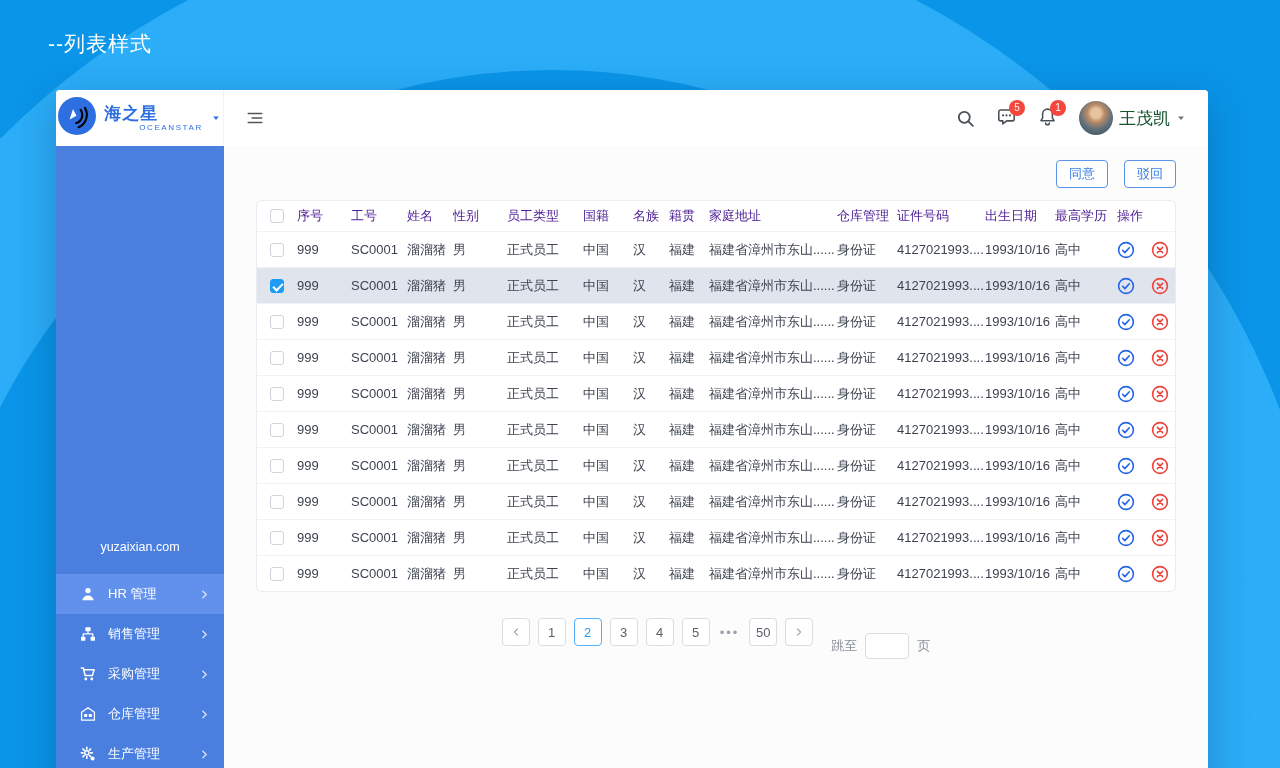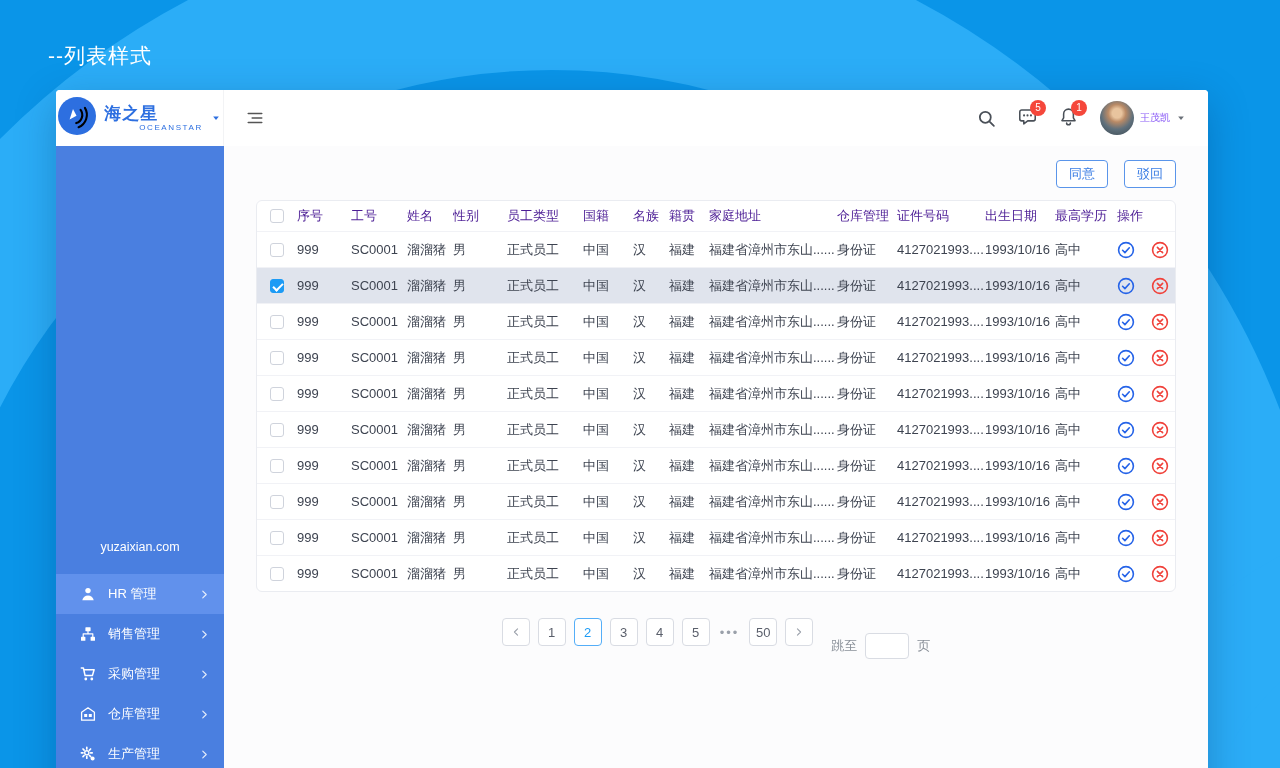--- a/index.html
+++ b/index.html
@@ -4,21 +4,21 @@
 <style>
   * { margin:0; padding:0; box-sizing:border-box; }
   html,body { width:1280px; height:768px; overflow:hidden; }
   body { font-family:"Liberation Sans","DejaVu Sans",sans-serif; background:var(--bg_blue,#0a95e8); position:relative; }
 
   
   .ring { position:absolute; border-radius:50%; border-style:solid; border-color:var(--bg_light_blue,#2badf7); }
   .ring-top { width:1560px; height:1560px; left:-228px; top:-90px; border-width:160px; }
   .ring-br { width:660px; height:660px; left:1100px; top:520px; border-width:105px; }
 
-  .page-title { position:absolute; left:48px; top:42px; color:#fff; font-size:21px; letter-spacing:1px; z-index:3; }
+  .page-title { position:absolute; left:48px; top:30px; color:#fff; font-size:21px; letter-spacing:1px; z-index:3; }
 
   
   .window { position:absolute; left:56px; top:90px; width:1152px; height:764px; z-index:2;
             border-radius:4px; overflow:hidden; box-shadow:0 12px 40px rgba(0,40,90,.28);
             display:flex; flex-direction:column; background:#fff; }
 
   
   .topbar { height:56px; background:#fff; display:flex; flex-shrink:0; }
   .logo-area { width:168px; display:flex; align-items:center; justify-content:center; gap:8px; border-right:1px solid #f2f3f5; }
   .brand-text { display:flex; flex-direction:column; line-height:1; }
@@ -31,21 +31,21 @@
   .collapse svg { width:18px; height:18px; }
   .top-right { margin-left:auto; display:flex; align-items:center; gap:22px; }
   .tool { position:relative; color:#4a5058; display:inline-flex; cursor:pointer; }
   .tool svg { width:19px; height:19px; }
   .badge { position:absolute; top:-7px; right:-9px; min-width:16px; height:16px; padding:0 4px;
            background:var(--badge_red,#f5473b); color:#fff; font-size:10px; line-height:16px;
            border-radius:8px; text-align:center; }
   .avatar { width:34px; height:34px; border-radius:50%;
             background:radial-gradient(circle at 50% 36%, #e8c49e 0 17%, #b98a66 32%, #5f707c 58%, #39464e 100%); }
   .user { display:flex; align-items:center; gap:6px; cursor:pointer; }
-  .user-name { font-size:10px; color:#8b5cf6; }
+  .user-name { font-size:17px; color:#14532d; }
   .user .caret { color:#6a7078; }
 
   
   .body-row { flex:1; display:flex; min-height:0; }
   .sidebar { width:168px; background:var(--sidebar_blue,#4a7fe0); padding-top:34px; display:flex; flex-direction:column; flex-shrink:0; }
   .menu-item { height:40px; display:flex; align-items:center; gap:12px; padding:0 14px 0 24px; color:#fff; font-size:13px; cursor:pointer; }
   .menu-item.active { background:var(--sidebar_active,#6191ec); }
   .mi-icon { display:inline-flex; } .mi-icon svg { width:16px; height:16px; }
   .mi-label { flex:0 0 auto; }
   .mi-chevron { margin-left:auto; opacity:.85; display:inline-flex; }

